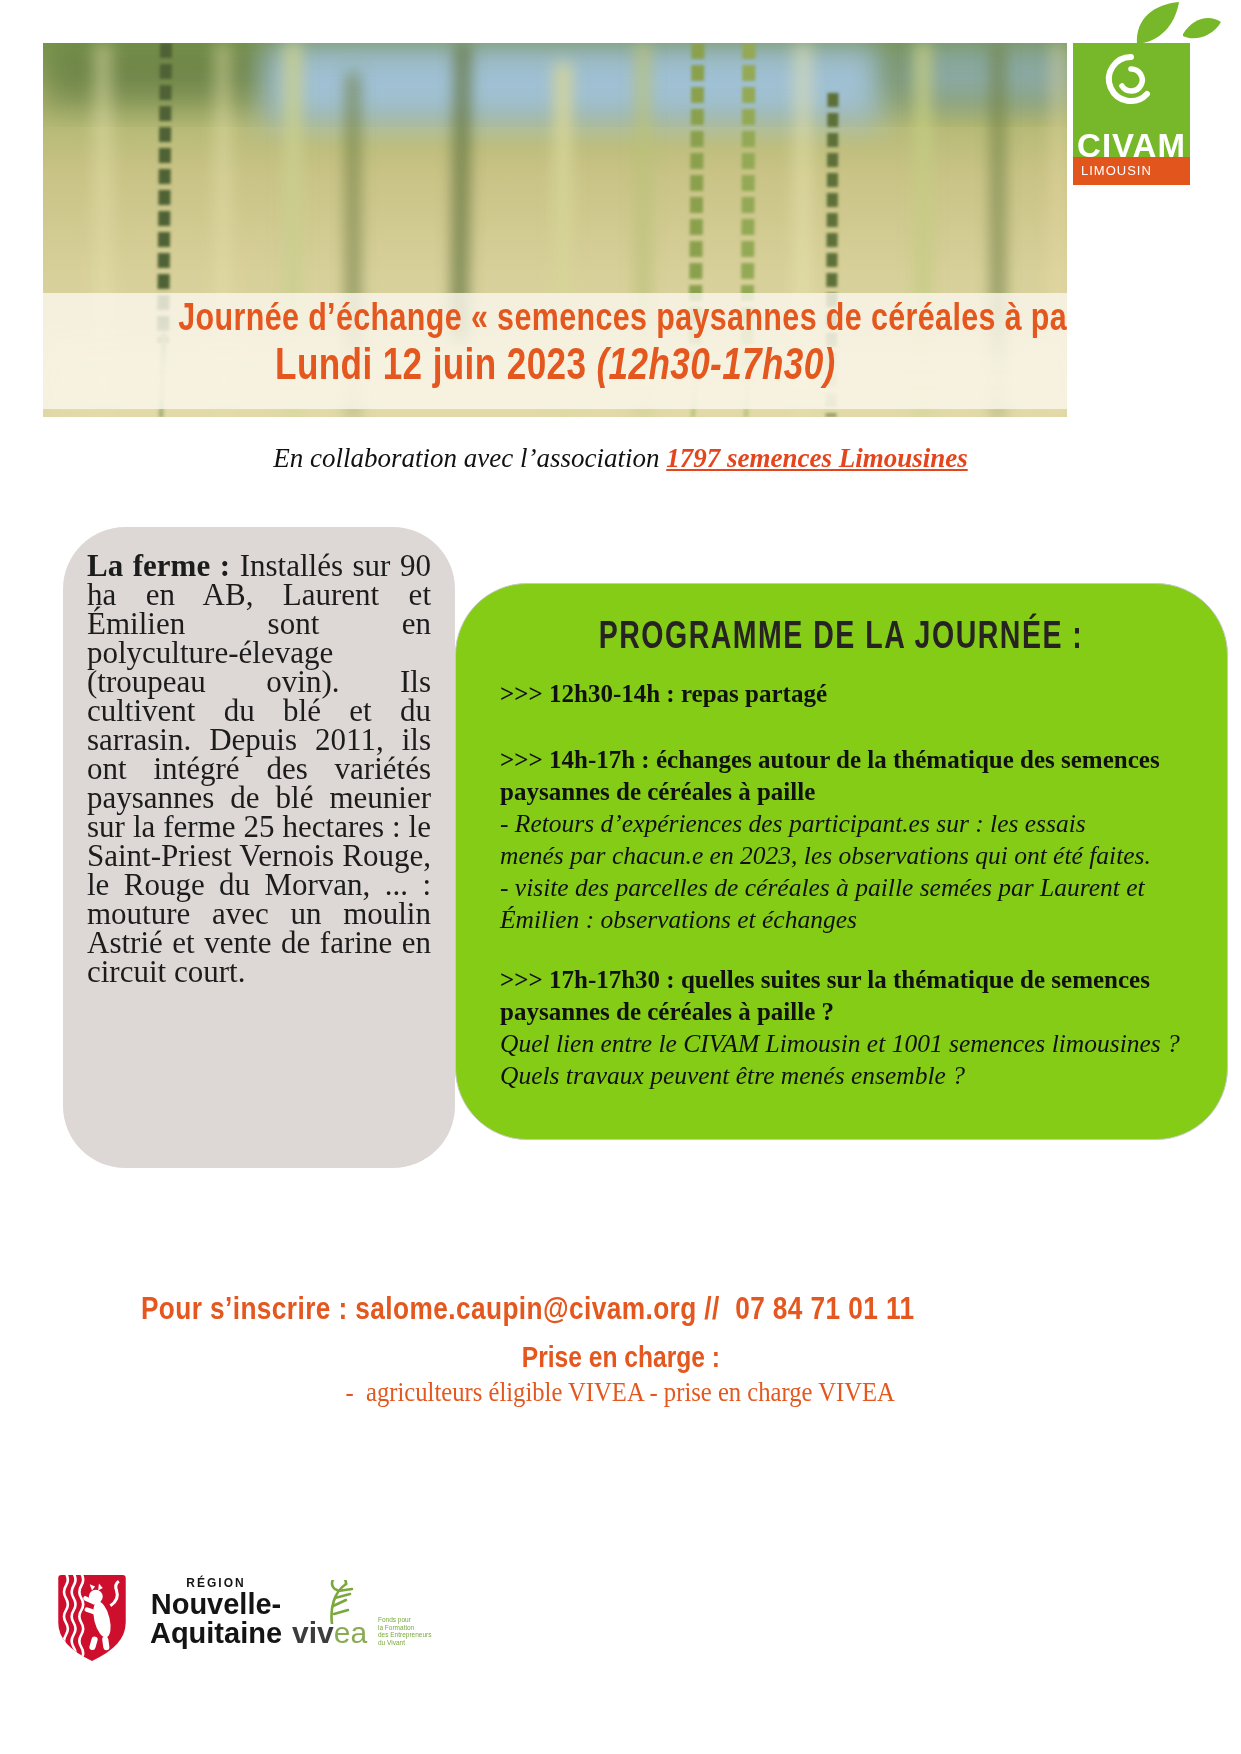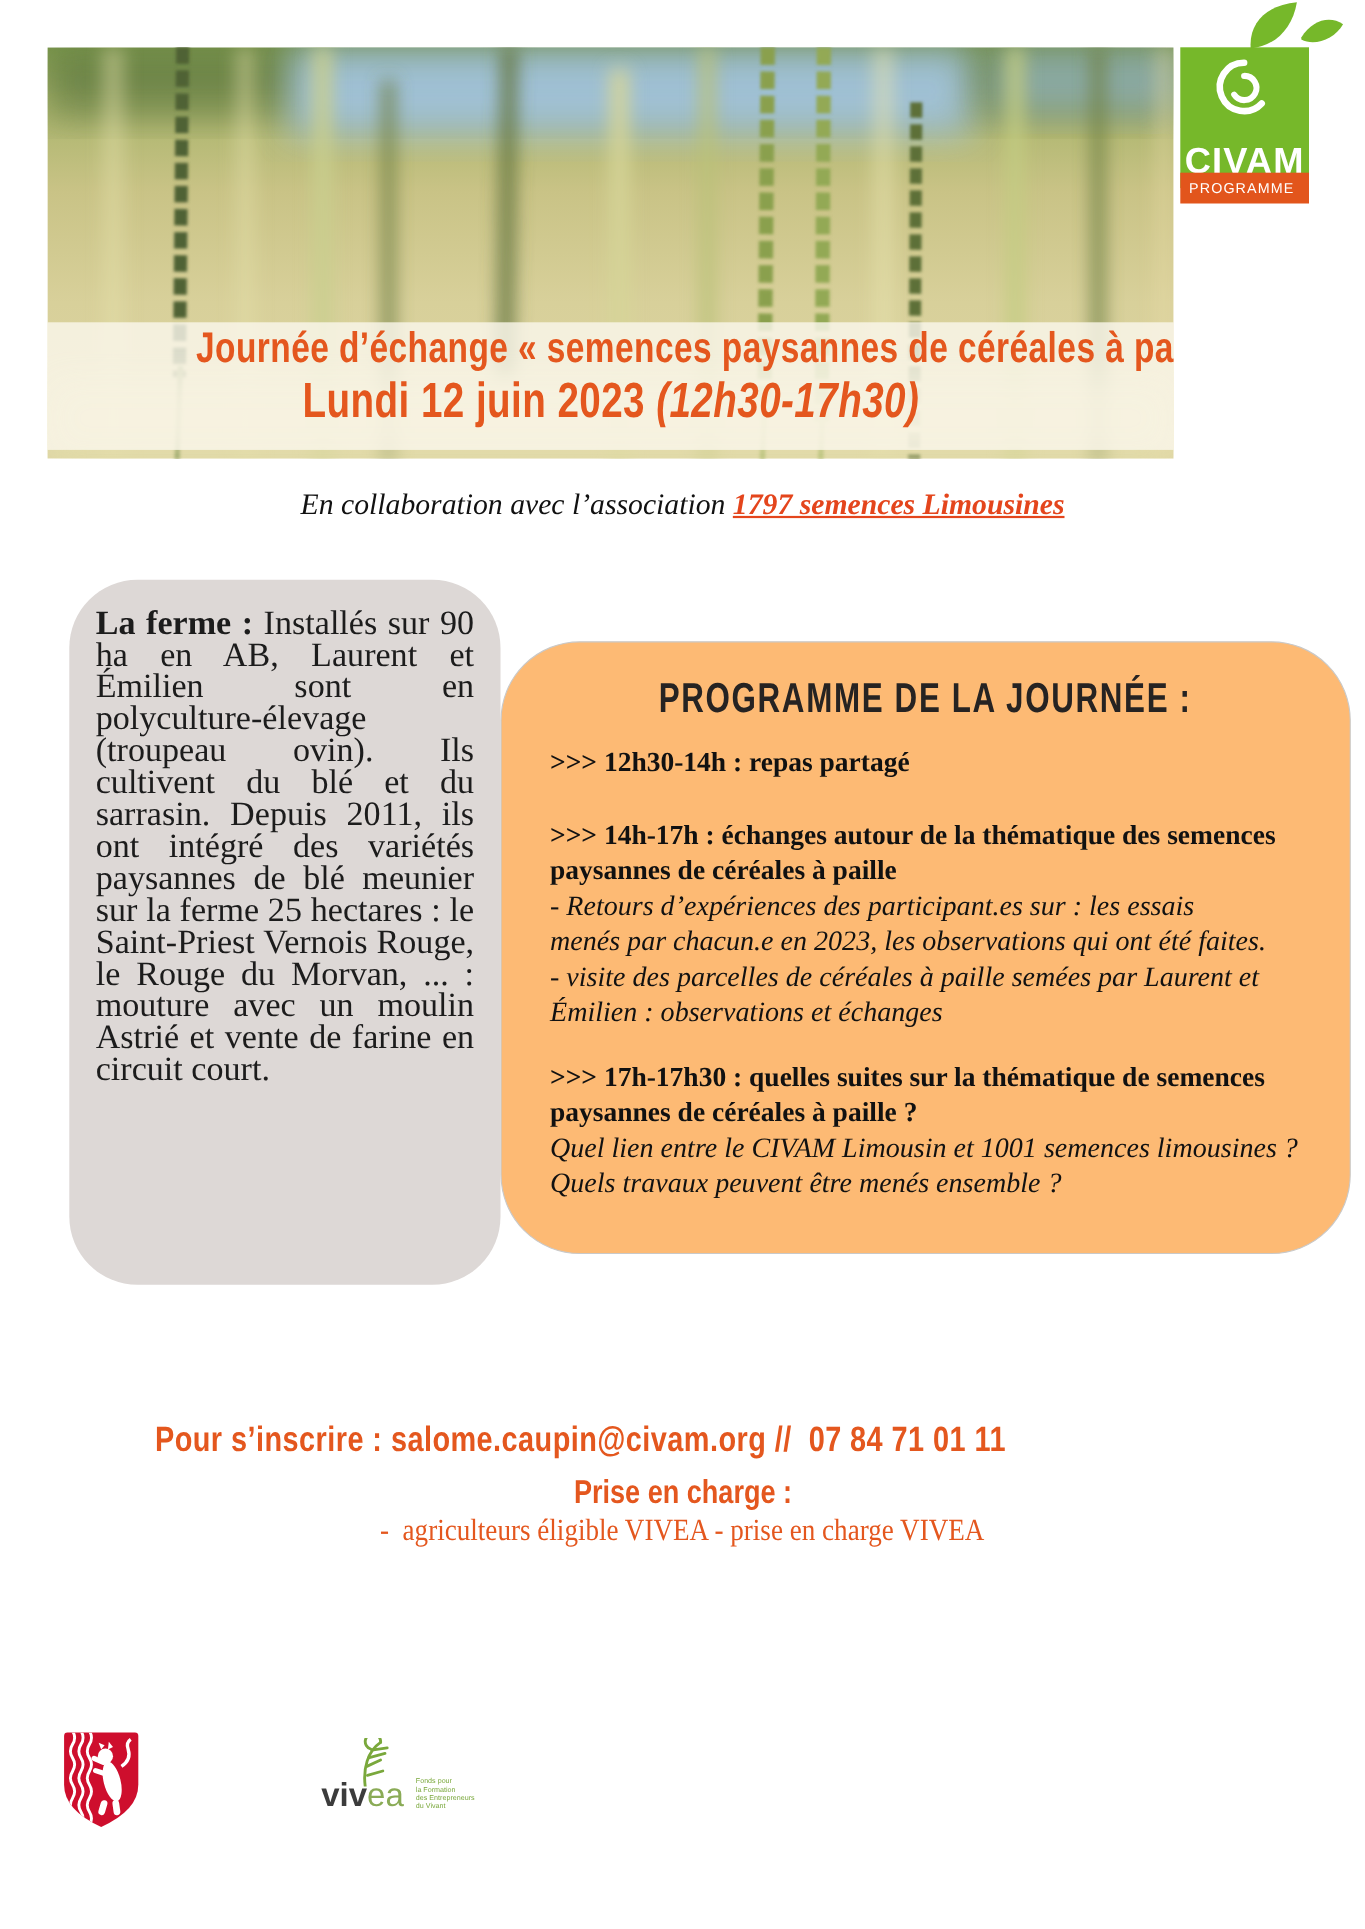--- a/index.html
+++ b/index.html
@@ -39,21 +39,21 @@
   .loc-box{position:absolute;left:63px;top:527px;width:392px;height:641px;background:#ddd8d6;
         border-radius:62px;box-sizing:border-box;}
   .loc-title{margin-top:26px;text-align:center;color:#262322;font-size:42px;line-height:60px;}
   .loc-title .cond2{display:inline-block;transform:scaleX(0.72);transform-origin:center;
         font-weight:bold;letter-spacing:1px;white-space:nowrap;}
   .loc-para{margin:24px 24px 0 24px;font-family:"Liberation Serif",serif;font-size:31px;
         line-height:29px;text-align:justify;color:#1c1c1c;}
   .loc-para .lbl{font-weight:bold;}
 
   
-  .prog-box{position:absolute;left:455px;top:583px;width:773px;height:557px;background:#fdba74;
+  .prog-box{position:absolute;left:455px;top:583px;width:773px;height:557px;background:#84cc16;
         border:1.5px solid #c9c9c9;border-radius:72px;box-sizing:border-box;
         padding:28px 44px 0 44px;}
   .prog-title{text-align:center;color:#262322;font-size:38px;line-height:46px;}
   .prog-title .cond2{display:inline-block;transform:scaleX(0.75);transform-origin:center;
         font-weight:bold;letter-spacing:2px;white-space:nowrap;}
   .prog-item{font-family:"Liberation Serif",serif;font-size:25px;line-height:32px;color:#111111;
         white-space:pre-line;}
   .pi-bold{font-weight:bold;}
   .pi-italic{font-style:italic;font-size:25.5px;}
   .mt1{margin-top:20px;} .mt2{margin-top:34px;} .mt3{margin-top:0px;} .mt4{margin-top:28px;}
@@ -149,21 +149,21 @@
       <path d="M6 44 C 4 18 24 4 48 2 C 44 26 28 42 6 44 Z" fill="#76b82a"></path>
       <path d="M52 34 C 62 18 78 14 90 22 C 82 36 64 42 52 36 Z" fill="#76b82a"></path>
     </svg>
     <div class="civam-green">
       <svg class="civam-spiral" viewBox="0 0 62 58">
         <path d="M30 6 a 22 22 0 1 0 16 37" fill="none" stroke="#ffffff" stroke-width="6" stroke-linecap="round"></path>
         <path d="M30 18 a 11 11 0 1 1 -9 17" fill="none" stroke="#ffffff" stroke-width="5.5" stroke-linecap="round"></path>
       </svg>
       <div class="civam-word">CIVAM</div>
     </div>
-    <div class="civam-band">PROGRAMME</div>
+    <div class="civam-band">LIMOUSIN</div>
   </div>
 
   <div class="collab"><span>En collaboration avec l’association </span><span class="link">1797 semences Limousines</span></div>
 
   <div class="loc-box">
     <div class="loc-para"><span class="lbl">La ferme :</span><span> Installés sur 90 ha en AB, Laurent et Émilien sont en polyculture-élevage (troupeau ovin). Ils cultivent du blé et du sarrasin. Depuis 2011, ils ont intégré des variétés paysannes de blé meunier sur la ferme 25 hectares : le Saint-Priest Vernois Rouge, le Rouge du Morvan, ... : mouture avec un moulin Astrié et vente de farine en circuit court.</span></div>
   </div>
 
   <div class="prog-box">
     <div class="prog-title">
@@ -210,20 +210,25 @@
         <circle cx="55" cy="32" r="9"></circle>
         <path d="M50 24 l-3 -8 l7 3 Z"></path>
         <path d="M58 24 l1 -9 l5 6 Z"></path>
         <rect x="38" y="34" width="18" height="6" rx="3" transform="rotate(24 47 37)"></rect>
         <rect x="40" y="48" width="18" height="6" rx="3" transform="rotate(18 49 51)"></rect>
         <rect x="48" y="84" width="8" height="18" rx="4" transform="rotate(16 52 93)"></rect>
         <rect x="64" y="84" width="8" height="18" rx="4" transform="rotate(-8 68 93)"></rect>
         <path d="M74 44 q12 -8 8 -20 q-3 -8 3 -12" stroke="#ffffff" stroke-width="4" fill="none"></path>
       </g>
     </svg>
+    <div class="region-text">
+      <div class="region-small">RÉGION</div>
+      <div class="region-big">Nouvelle-</div>
+      <div class="region-big">Aquitaine</div>
+    </div>
   </div>
 
   <div class="vivea-logo">
     <svg class="vivea-plant" viewBox="0 0 48 44">
       <g stroke="#7aa83c" stroke-width="2.6" fill="none" stroke-linecap="round">
         <path d="M22 44 C 20 28 24 12 36 4"></path>
         <path d="M24 34 L 38 30"></path>
         <path d="M23 26 L 36 20"></path>
         <path d="M25 18 L 40 14"></path>
         <path d="M28 11 L 42 9"></path>

